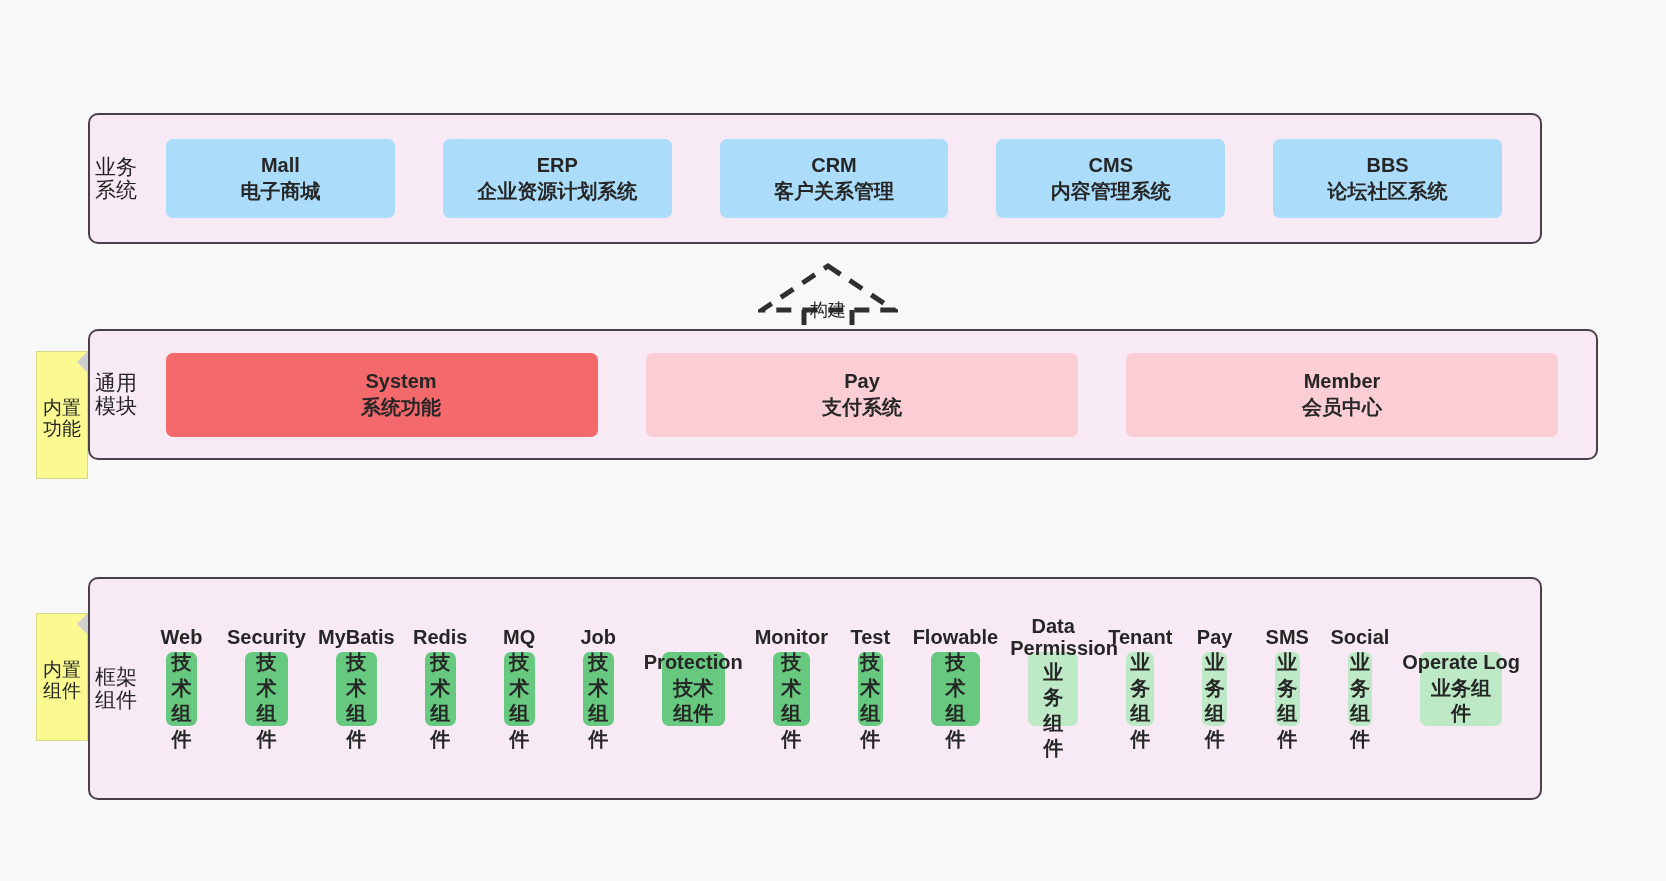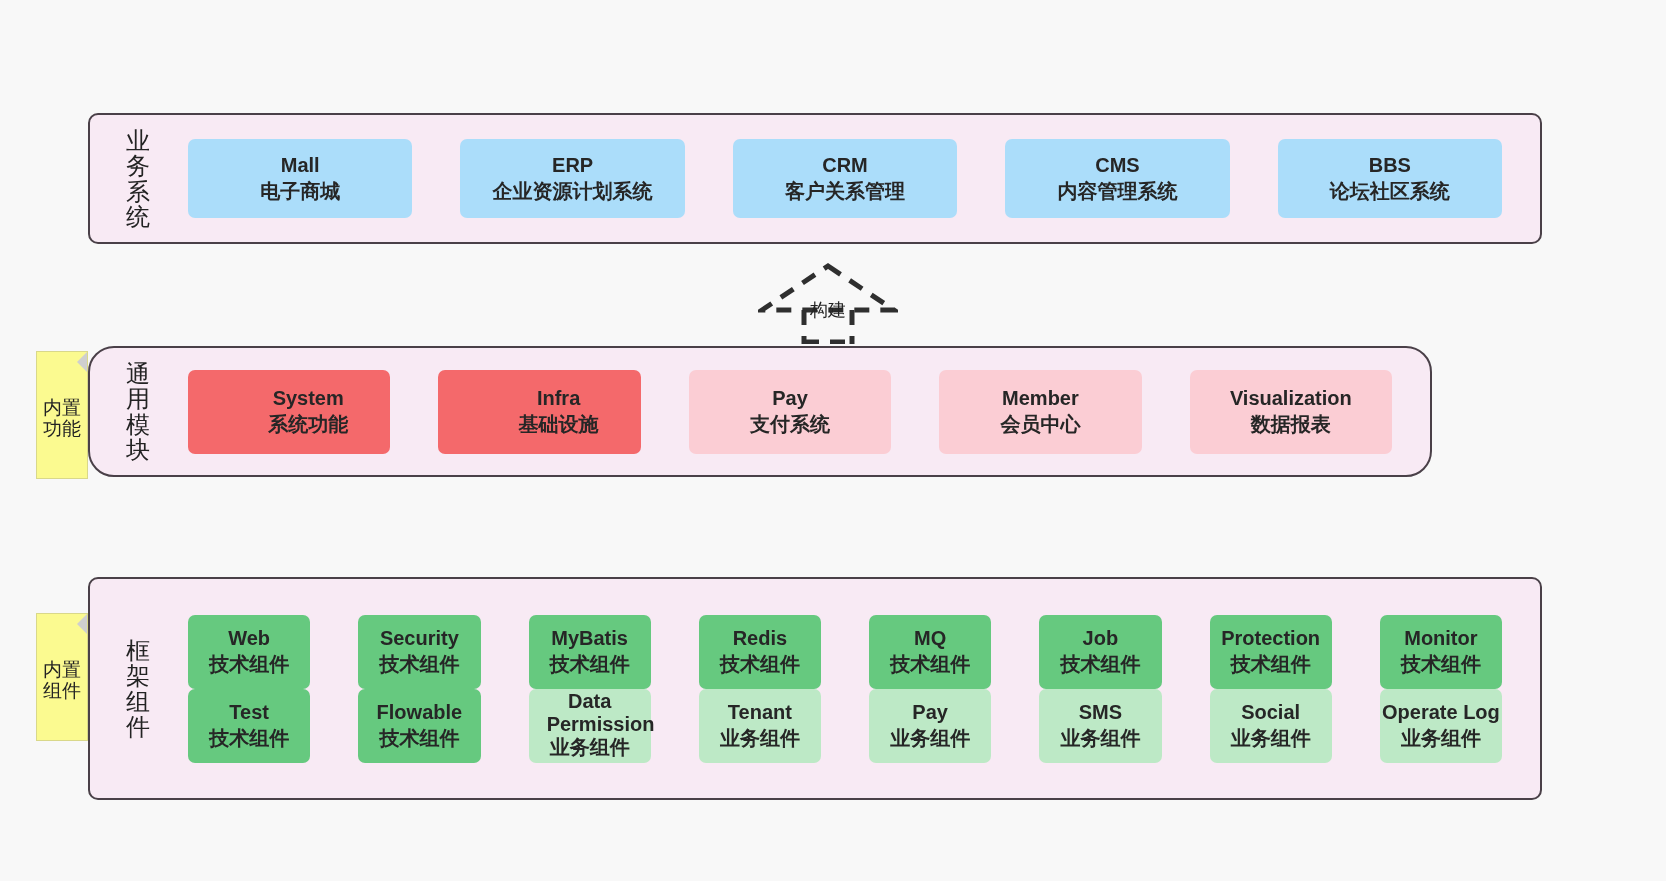--- a/index.html
+++ b/index.html
@@ -20,40 +20,40 @@
     position: absolute;
     background: #f8eaf4;
     border: 2px solid #4a4048;
     border-radius: 10px;
     display: flex;
     align-items: center;
   }
   .layer-title {
     width: 44px;
     flex: 0 0 44px;
-    margin-left: 26px;
-    font-size: 24px;
+    margin-left: 4px;
+    font-size: 21px;
     line-height: 1.05;
     color: #232323;
     text-align: center;
     letter-spacing: 0px;
     word-break: break-all;
     white-space: normal;
   }
   .layer-body {
     flex: 1 1 auto;
     display: flex;
     height: 100%;
     align-items: center;
     padding: 0 14px 0 4px;
     gap: 0px;
     font-weight: bold;
   }
   .row { display: flex; width: 100%; gap: 0px; }
-  .rows { display: flex; flex-direction: column; width: 100%; }
+  .rows { display: flex; flex-direction: row; width: 100%; }
 
   
   .cellwrap { flex: 1 1 0; display: flex; justify-content: center; }
   .node {
     width: calc(100% - 48px);
     border-radius: 7px;
     display: flex;
     flex-direction: column;
     align-items: center;
     justify-content: center;
@@ -169,52 +169,40 @@
     </svg>
     <span class="alabel">构建</span>
   </div>
 
   <div class="note" id="note-2" style="left:36px; top:351px; height:128px;">
     <span class="fold"></span>
     <span class="fold2"></span>
     <span class="note-text">内置功能</span>
   </div>
 
-  <div class="layer" id="layer-2" style="left:88px; top:346px; width:1344px; height:131px;border-radius:26px;">
+  <div class="layer" id="layer-2" style="left:88px; top:329px; width:1510px; height:131px;">
     <div class="layer-title">通用模块</div>
     <div class="layer-body">
       <div class="row">
         <div class="cellwrap">
             <div class="node red">
           <span class="en">System</span>
           <span class="cn">系统功能</span>
         </div>
           </div>
         <div class="cellwrap">
-            <div class="node red">
-          <span class="en">Infra</span>
-          <span class="cn">基础设施</span>
-        </div>
-          </div>
-        <div class="cellwrap">
             <div class="node pink">
           <span class="en">Pay</span>
           <span class="cn">支付系统</span>
         </div>
           </div>
         <div class="cellwrap">
             <div class="node pink">
           <span class="en">Member</span>
           <span class="cn">会员中心</span>
-        </div>
-          </div>
-        <div class="cellwrap">
-            <div class="node pink">
-          <span class="en">Visualization</span>
-          <span class="cn">数据报表</span>
         </div>
           </div>
       </div>
     </div>
   </div>
 
 
   <div class="note" id="note-3" style="left:36px; top:613px; height:128px;">
     <span class="fold"></span>
     <span class="fold2"></span>

